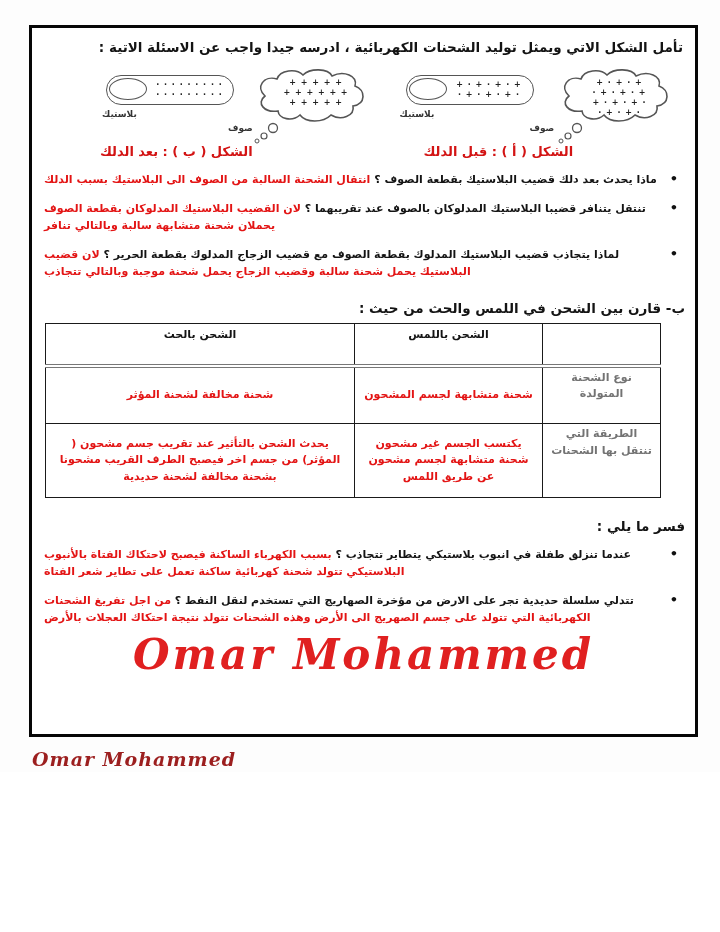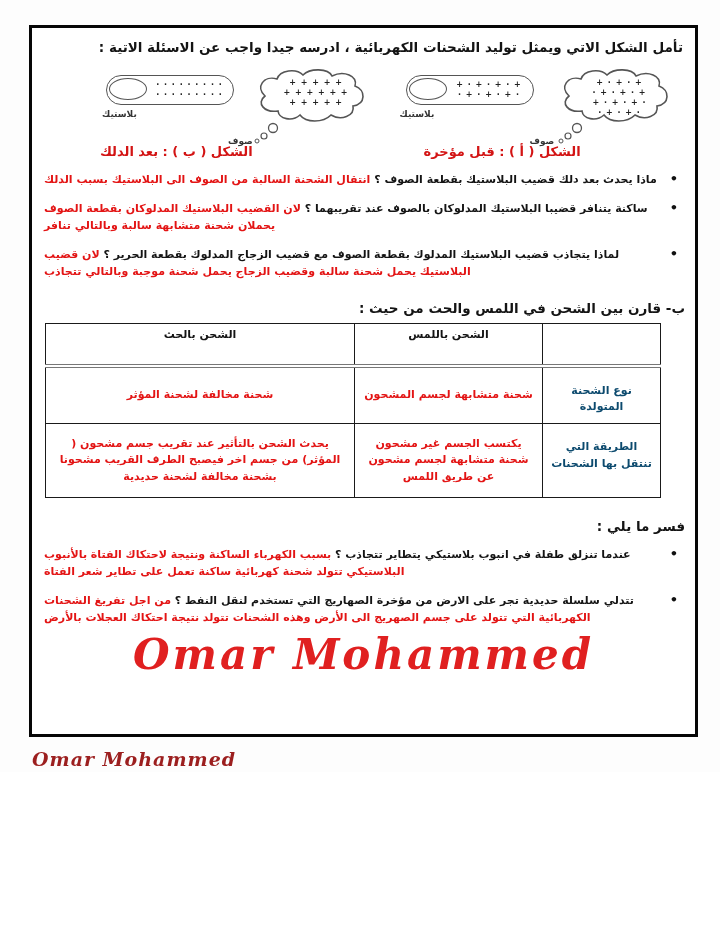--- a/index.html
+++ b/index.html
@@ -40,21 +40,21 @@
   .figure-b .rod-label { left: 62px; }
   .cloud { position: absolute; top: 0; width: 118px; height: 78px; }
   .figure-a .cloud { left: 192px; }
   .figure-b .cloud { left: 212px; }
   .cloud svg { position: absolute; inset: 0; }
   .cloud-charges {
     position: absolute; left: 22px; right: 12px; top: 11px;
     text-align: center; font-size: 8px; font-weight: bold; color: #222;
     letter-spacing: 1px; line-height: 1.25; direction: ltr; white-space: nowrap;
   }
-  .cloud-label { position: absolute; top: 69px; font-size: 9px; font-weight: bold; color: #333; text-align: center; }
+  .cloud-label { position: absolute; top: 56px; font-size: 9px; font-weight: bold; color: #333; text-align: center; }
   .figure-a .cloud-label { left: 166px; }
   .figure-b .cloud-label { left: 188px; }
   .caption {
     position: absolute; bottom: 0; left: 60px; right: 30px;
     text-align: left; font-size: 13px; font-weight: bold; color: #d31414;
   }
 
   
   .qa { display: flex; margin-top: 12px; }
   .qa .bullet { flex: 0 0 26px; text-align: center; font-size: 13px; font-weight: bold; color:#111; }
@@ -71,21 +71,21 @@
   }
   .cmp-table td {
     border: 1.7px solid #1a1a1a; font-weight: bold; font-size: 11px;
     text-align: center; padding: 3px 6px; vertical-align: middle; line-height: 1.5;
   }
   .cmp-table .col-crit { width: 118px; }
   .cmp-table .col-touch { width: 188px; }
   .cmp-table tr.head td { height: 42px; vertical-align: top; border-bottom: 4px double #777; }
   .cmp-table tr.r1 td { height: 58px; }
   .cmp-table tr.r2 td { height: 74px; }
-  .cmp-table td.crit { color: #0c4a6e; vertical-align: top; padding-top: 15px; }
+  .cmp-table td.crit { color: #737373; vertical-align: top; padding-top: 2px; }
   .cmp-table td.ans { color: #e31414; }
 
   
   .calligraphy {
     margin-top: 16px; text-align: center; font-size: 58px; font-weight: bold;
     color: #0c0c0c; line-height: 1.3; letter-spacing: 2px;
   }
   .sig-large {
     margin-top: 4px; text-align: center; direction: ltr;
     font-family: "DejaVu Serif", serif; font-style: italic; font-weight: bold;
@@ -124,21 +124,21 @@
             <circle cx="5" cy="74" r="2" fill="#fff" stroke="#555" stroke-width="1"></circle>
           </svg>
           <span class="cloud-charges">
             <span>+ · + · +</span><br>
             <span>· + · + · +</span><br>
             <span>+ · + · + ·</span><br>
             <span>· + · + ·</span>
           </span>
         </div>
         <span class="cloud-label">صوف</span>
-        <p class="caption">الشكل ( أ ) : قبل مؤخرة</p>
+        <p class="caption">الشكل ( أ ) : قبل الدلك</p>
       </div>
 
       <div class="figure figure-b">
         <div class="rod">
           <span class="rod-end"></span>
           <span class="rod-charges">
             <span>· · · · · · · · ·</span>
             <span>· · · · · · · · ·</span>
           </span>
         </div>
@@ -160,21 +160,21 @@
         <p class="caption">الشكل ( ب ) : بعد الدلك</p>
       </div>
     </div>
 
     <div class="qa">
       <span class="bullet">•</span>
       <p><span class="q-text">ماذا يحدث بعد دلك قضيب البلاستيك بقطعة الصوف ؟</span> <span class="a-text">انتقال الشحنة السالبة من الصوف الى البلاستيك بسبب الدلك</span></p>
     </div>
     <div class="qa">
       <span class="bullet">•</span>
-      <p><span class="q-text">ساكنة يتنافر قضيبا البلاستيك المدلوكان بالصوف عند تقريبهما ؟</span> <span class="a-text">لان القضيب البلاستيك المدلوكان بقطعة الصوف يحملان شحنة متشابهة سالبة وبالتالي تنافر</span></p>
+      <p><span class="q-text">تنتقل يتنافر قضيبا البلاستيك المدلوكان بالصوف عند تقريبهما ؟</span> <span class="a-text">لان القضيب البلاستيك المدلوكان بقطعة الصوف يحملان شحنة متشابهة سالبة وبالتالي تنافر</span></p>
     </div>
     <div class="qa">
       <span class="bullet">•</span>
       <p><span class="q-text">لماذا يتجاذب قضيب البلاستيك المدلوك بقطعة الصوف مع قضيب الزجاج المدلوك بقطعة الحرير ؟</span> <span class="a-text">لان قضيب البلاستيك يحمل شحنة سالبة وقضيب الزجاج يحمل شحنة موجبة وبالتالي تتجاذب</span></p>
     </div>
 
     <p class="section-heading">ب- قارن بين الشحن في اللمس والحث من حيث :</p>
 
     <table class="cmp-table">
       <colgroup>
@@ -198,21 +198,21 @@
         <td class="ans">يكتسب الجسم غير مشحون شحنة متشابهة لجسم مشحون عن طريق اللمس</td>
         <td class="ans">يحدث الشحن بالتأثير عند تقريب جسم مشحون ( المؤثر)  من جسم اخر فيصبح الطرف القريب مشحونا بشحنة مخالفة لشحنة حديدية</td>
       </tr>
     </tbody>
       </table>
 
     <p class="section-heading">فسر ما يلي :</p>
 
     <div class="qa">
       <span class="bullet">•</span>
-      <p><span class="q-text">عندما تنزلق طفلة في انبوب بلاستيكي يتطاير تتجاذب ؟</span> <span class="a-text">بسبب الكهرباء الساكنة ونتيجة لاحتكاك الفتاة بالأنبوب البلاستيكي تتولد شحنة كهربائية ساكنة تعمل على تطاير شعر الفتاة</span></p>
+      <p><span class="q-text">عندما تنزلق طفلة في انبوب بلاستيكي يتطاير تتجاذب ؟</span> <span class="a-text">بسبب الكهرباء الساكنة فيصبح لاحتكاك الفتاة بالأنبوب البلاستيكي تتولد شحنة كهربائية ساكنة تعمل على تطاير شعر الفتاة</span></p>
     </div>
     <div class="qa">
       <span class="bullet">•</span>
       <p><span class="q-text">تتدلي سلسلة حديدية تجر على الارض من مؤخرة الصهاريج التي تستخدم لنقل النفط ؟</span> <span class="a-text">من اجل تفريغ الشحنات الكهربائية التي تتولد على جسم الصهريج الى الأرض وهذه الشحنات تتولد نتيجة احتكاك العجلات بالأرض</span></p>
     </div>
 
     <div class="sig-large">Omar Mohammed</div>
   </div>
 
   <div class="sig-small">Omar Mohammed</div>

